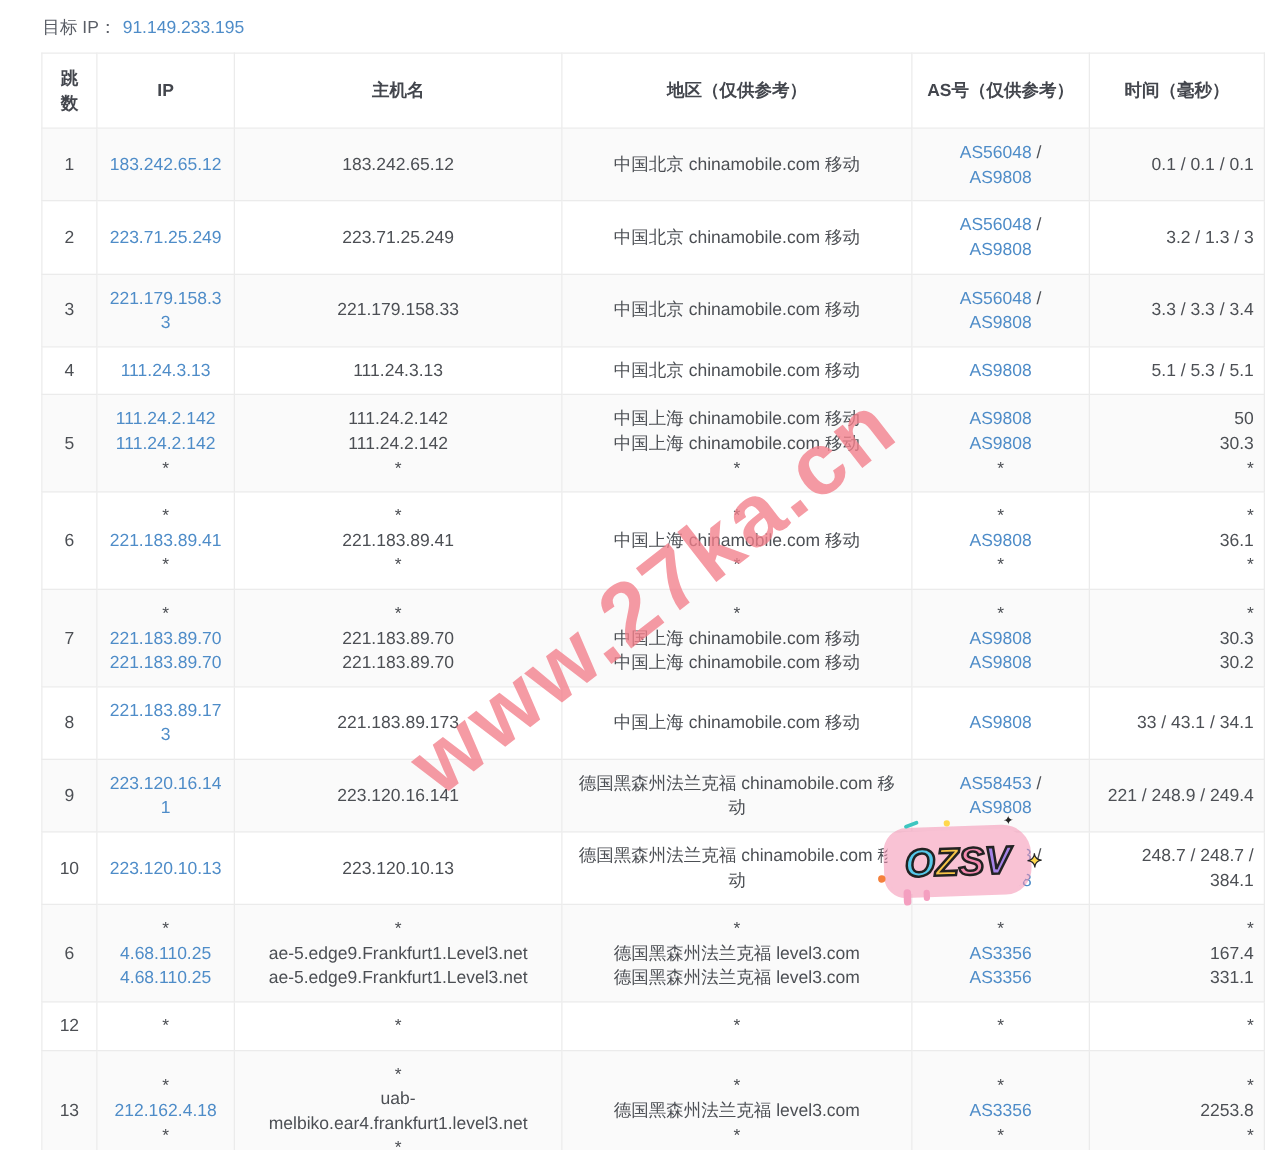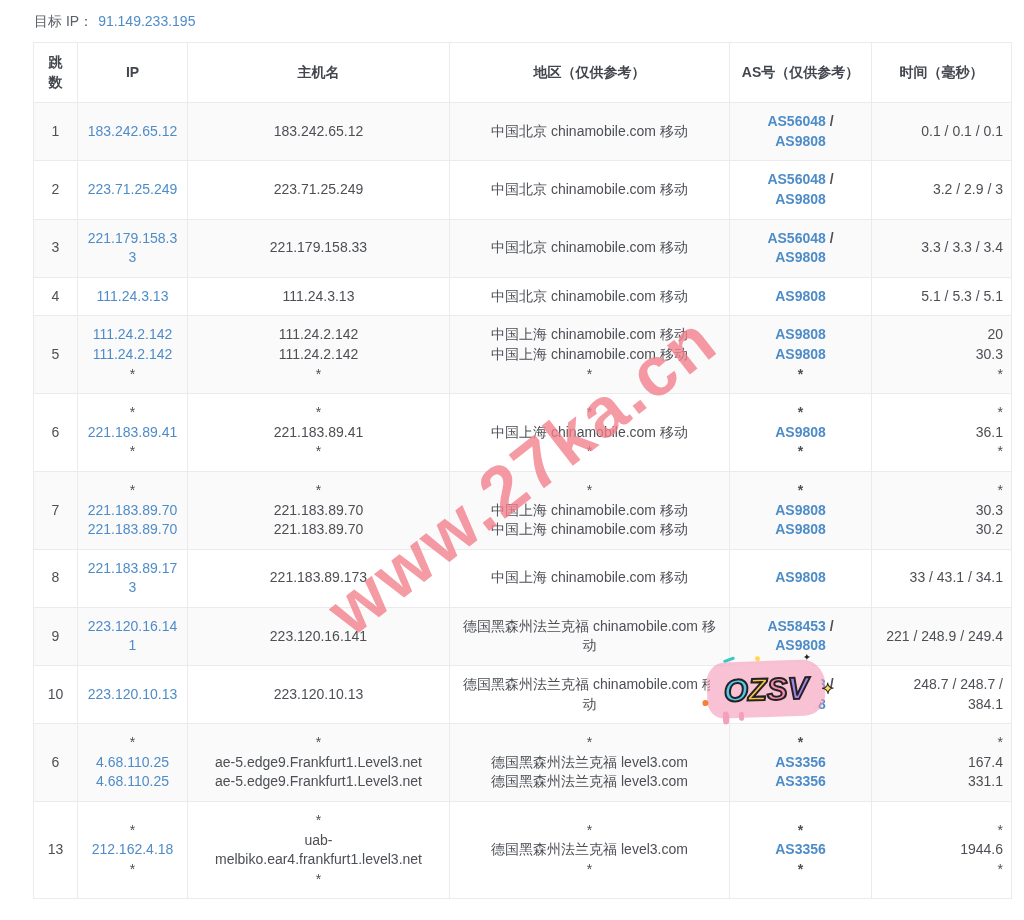--- a/index.html
+++ b/index.html
@@ -7,21 +7,21 @@
   .page{padding:13px 0 0 33px;}
   .target-line{font-size:14px;color:#5a5e66;margin:0 0 11px 1px;}
   .target-line .lnk{margin-left:5px;}
   .lnk{color:#4e8cc8;text-decoration:none;cursor:pointer;}
   table.trace{border-collapse:collapse;table-layout:fixed;width:978px;font-size:14px;background:#fff;}
   th,td{border:1px solid #ebebeb;text-align:center;vertical-align:middle;line-height:1.4;word-wrap:break-word;}
   th{font-weight:bold;color:#43464d;padding:10px 4px;background:#fff;font-size:14px;}
   td{padding:9px 8px;color:#4c4f54;}
   tbody tr:nth-child(odd) td{background:#fafafa;}
   .hop-head{width:16px;margin:0 auto;}
-  .asn-cell .line{max-width:112px;margin:0 auto;font-weight:bold;}
+  .asn-cell .line{max-width:112px;margin:0 auto;}
   .time-cell .line{max-width:126px;margin:0 auto;text-align:right;}
   .host-cell .line{max-width:232px;margin:0 auto;}
   .watermark{
     position:absolute;left:522px;top:475px;
     transform:translate(-50%,-50%) rotate(-38deg);
     font-size:70px;font-weight:bold;letter-spacing:3px;
     opacity:.78;white-space:nowrap;pointer-events:none;z-index:5;
   }
   .sticker{
     position:absolute;left:710px;top:664px;width:112px;height:50px;
@@ -95,21 +95,21 @@
           <td class="host-cell">
             <div class="line">223.71.25.249</div>
           </td>
           <td class="region-cell">
             <div class="line">中国北京 chinamobile.com 移动</div>
           </td>
           <td class="asn-cell">
             <div class="line"><a class="lnk">AS56048</a> / <a class="lnk">AS9808</a></div>
           </td>
           <td class="time-cell">
-            <div class="line">3.2 / 2.9 / 3</div>
+            <div class="line">3.2 / 1.3 / 3</div>
           </td>
         </tr>
         <tr>
           <td class="hop-cell">3</td>
           <td class="ip-cell">
             <div class="line"><a class="lnk">221.179.158.33</a></div>
           </td>
           <td class="host-cell">
             <div class="line">221.179.158.33</div>
           </td>
@@ -157,21 +157,21 @@
             <div class="line">中国上海 chinamobile.com 移动</div>
             <div class="line">中国上海 chinamobile.com 移动</div>
             <div class="line">*</div>
           </td>
           <td class="asn-cell">
             <div class="line"><a class="lnk">AS9808</a></div>
             <div class="line"><a class="lnk">AS9808</a></div>
             <div class="line">*</div>
           </td>
           <td class="time-cell">
-            <div class="line">20</div>
+            <div class="line">50</div>
             <div class="line">30.3</div>
             <div class="line">*</div>
           </td>
         </tr>
         <tr>
           <td class="hop-cell">6</td>
           <td class="ip-cell">
             <div class="line">*</div>
             <div class="line"><a class="lnk">221.183.89.41</a></div>
             <div class="line">*</div>
@@ -301,20 +301,38 @@
             <div class="line"><a class="lnk">AS3356</a></div>
             <div class="line"><a class="lnk">AS3356</a></div>
           </td>
           <td class="time-cell">
             <div class="line">*</div>
             <div class="line">167.4</div>
             <div class="line">331.1</div>
           </td>
         </tr>
         <tr>
+          <td class="hop-cell">12</td>
+          <td class="ip-cell">
+            <div class="line">*</div>
+          </td>
+          <td class="host-cell">
+            <div class="line">*</div>
+          </td>
+          <td class="region-cell">
+            <div class="line">*</div>
+          </td>
+          <td class="asn-cell">
+            <div class="line">*</div>
+          </td>
+          <td class="time-cell">
+            <div class="line">*</div>
+          </td>
+        </tr>
+        <tr>
           <td class="hop-cell">13</td>
           <td class="ip-cell">
             <div class="line">*</div>
             <div class="line"><a class="lnk">212.162.4.18</a></div>
             <div class="line">*</div>
           </td>
           <td class="host-cell">
             <div class="line">*</div>
             <div class="line">uab-melbiko.ear4.frankfurt1.level3.net</div>
             <div class="line">*</div>
@@ -324,21 +342,21 @@
             <div class="line">德国黑森州法兰克福 level3.com</div>
             <div class="line">*</div>
           </td>
           <td class="asn-cell">
             <div class="line">*</div>
             <div class="line"><a class="lnk">AS3356</a></div>
             <div class="line">*</div>
           </td>
           <td class="time-cell">
             <div class="line">*</div>
-            <div class="line">1944.6</div>
+            <div class="line">2253.8</div>
             <div class="line">*</div>
           </td>
         </tr>
       </tbody>
   </table>
 </div>
 
 <div class="watermark" style="color: rgb(243, 127, 139);">www.27ka.cn</div>
 
 <div class="sticker">

